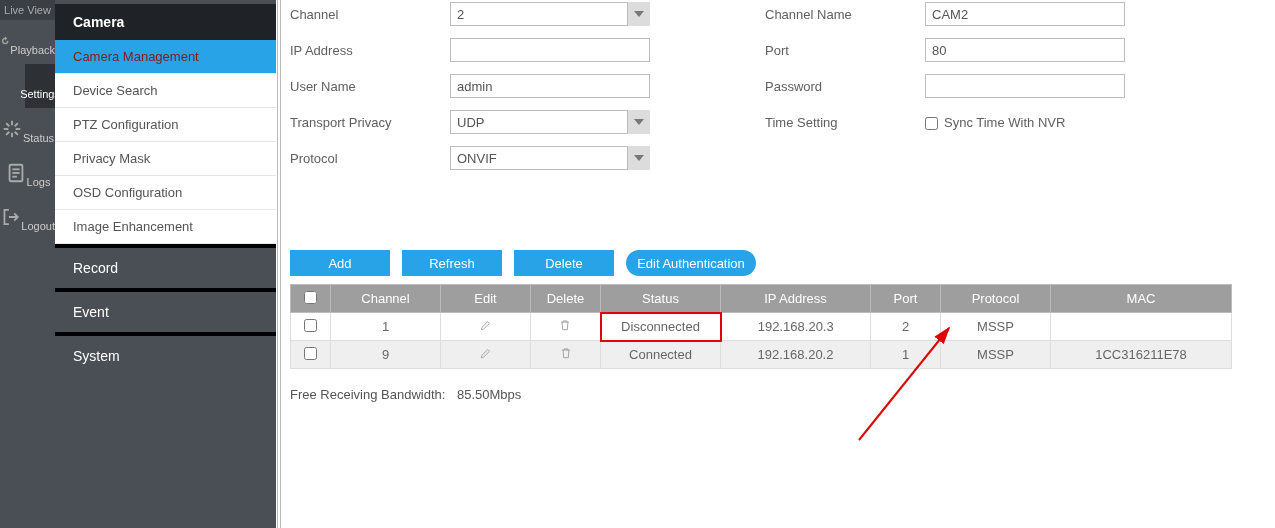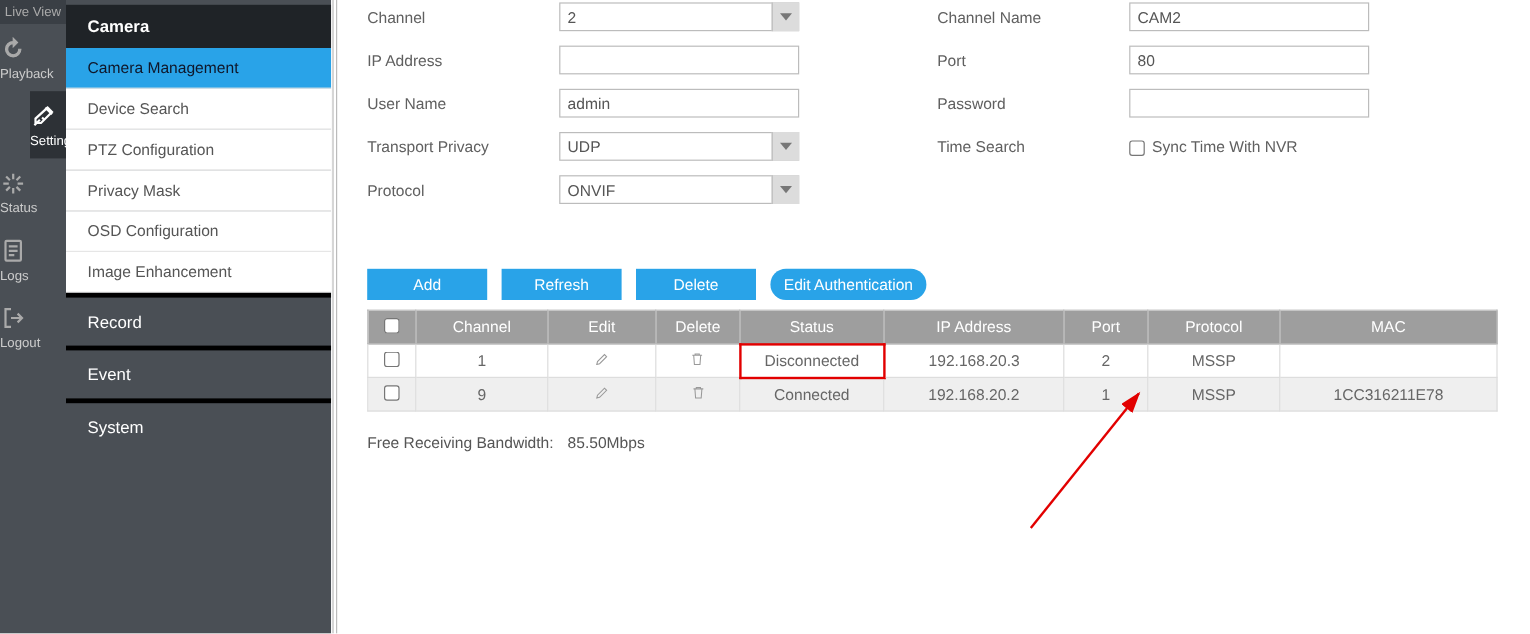--- a/index.html
+++ b/index.html
@@ -1,49 +1,49 @@
 <!DOCTYPE html>
 <html><head>
 <meta charset="utf-8">
 <style>
 * { box-sizing: border-box; margin: 0; padding: 0; font-family: "Segoe UI", Arial, sans-serif; }
 body { display: flex; width: 1275px; height: 528px; overflow: hidden; background: #fff; }
 
 
 .icon-bar { width: 55px; background: #4a4f55; display: flex; flex-direction: column; color: #ccc; font-size: 11px; }
-.icon-bar .item { display: flex; flex-direction: column; align-items: flex-start; justify-content: center; padding: 10px 0 8px; cursor: pointer; }
+.icon-bar .item { display: flex; flex-direction: row; align-items: flex-end; justify-content: center; padding: 10px 0 8px; cursor: pointer; }
 .icon-bar .item svg { width: 22px; height: 22px; margin-bottom: 4px; fill: #aaa; stroke: #aaa; }
 .icon-bar .item.active { background: #2d3136; color: #fff; margin-left: 25px; }
 .icon-bar .item.active svg { fill: #fff; stroke: #fff; }
 .icon-bar .top { font-size: 11px; color: #aaa; text-align: center; padding: 4px 0; background: #3a3f45; }
 
 
 .menu-bar { width: 221px; background: #4a4f55; color: #fff; font-size: 14px; }
 .menu-header { background: #1f2327; padding: 10px 18px; font-size: 14px; font-weight: 600; }
 .menu-item { background: #fff; color: #555; padding: 9px 18px; border-bottom: 1px solid #e6e6e6; cursor: pointer; font-size: 13px; }
-.menu-item.active { background: #29a3e8; color: #0f172a; }
+.menu-item.active { background: #29a3e8; color: #7f1d1d; }
 .menu-section { padding: 12px 18px; font-size: 14px; cursor: pointer; border-top: 4px solid #000000; }
 .menu-first-section { margin-top: 4px; border-top: 0; }
 
 
 .vdiv { width: 6px; background: #fff; display: flex; align-items: stretch; }
 .vdiv .line { width: 1px; background: #bbb; margin: 0 1px; }
 
 
-.main { flex: 1; padding: 0 24px 0 24px; position: relative; color: #555; font-size: 13px; overflow: hidden; }
+.main { flex: 1; padding: 0 24px 0 8px; position: relative; color: #555; font-size: 13px; overflow: hidden; }
 .form-grid { display: grid; grid-template-columns: 160px 200px 115px 160px 200px; row-gap: 12px; align-items: center; margin-top: 2px; }
 .form-grid label { color: #606060; }
 .sel, .txt { width: 200px; height: 24px; border: 1px solid #bcbcbc; padding: 0 6px; font-size: 13px; color: #555; background: #fff; appearance: none; }
 .sel-wrap { position: relative; width: 200px; }
 .sel-wrap::after { content: ""; position: absolute; right: 0; top: 0; width: 22px; height: 24px; background: #dcdcdc; border-left: 1px solid #bcbcbc; pointer-events: none; }
 .sel-wrap::before { content: ""; position: absolute; right: 6px; top: 9px; border-left: 5px solid transparent; border-right: 5px solid transparent; border-top: 6px solid #777; z-index: 1; pointer-events: none; }
 .chk { display: flex; align-items: flex-end; gap: 6px; color: #555; }
 .chk input { width: 13px; height: 13px; }
 
-.btn-row { display: flex; gap: 12px; margin-top: 54px; align-items: flex-end; }
+.btn-row { display: flex; gap: 12px; margin-top: 80px; align-items: flex-end; }
 .btn { background: #29a3e8; color: #fff; border: none; padding: 0 22px; height: 26px; font-size: 13px; cursor: pointer; min-width: 100px; }
 .btn.edit-auth { min-width: 130px; padding: 0 10px; border-radius: 13px; }
 
 table { border-collapse: collapse; width: 942px; margin-top: 8px; font-size: 13px; }
 th { background: #9e9e9e; color: #fff; font-weight: 400; height: 28px; border: 1px solid #bbb; }
 td { text-align: center; height: 28px; border: 1px solid #ddd; color: #666; }
 tr.zebra td { background: #efefef; }
 .cell-chk { width: 40px; }
 .row-edit svg, .row-del svg { width: 14px; height: 14px; stroke: #999; fill: none; }
 .disconnected-box { border: 2px solid #e20000 !important; }
@@ -138,21 +138,21 @@
 
     <label>User Name</label>
     <input class="txt" value="admin" style="">
     <div></div>
     <label>Password</label>
     <input class="txt" type="password" value="" style="">
 
     <label>Transport Privacy</label>
     <div class="sel-wrap"><input class="sel" value="UDP" style=""></div>
     <div></div>
-    <label>Time Search</label>
+    <label>Time Setting</label>
     <label class="chk">
       <input type="checkbox" style="">
       <span>Sync Time With NVR</span>
     </label>
 
     <label>Protocol</label>
     <div class="sel-wrap"><input class="sel" value="ONVIF" style=""></div>
     <div></div>
       <div></div>
       <div></div>

